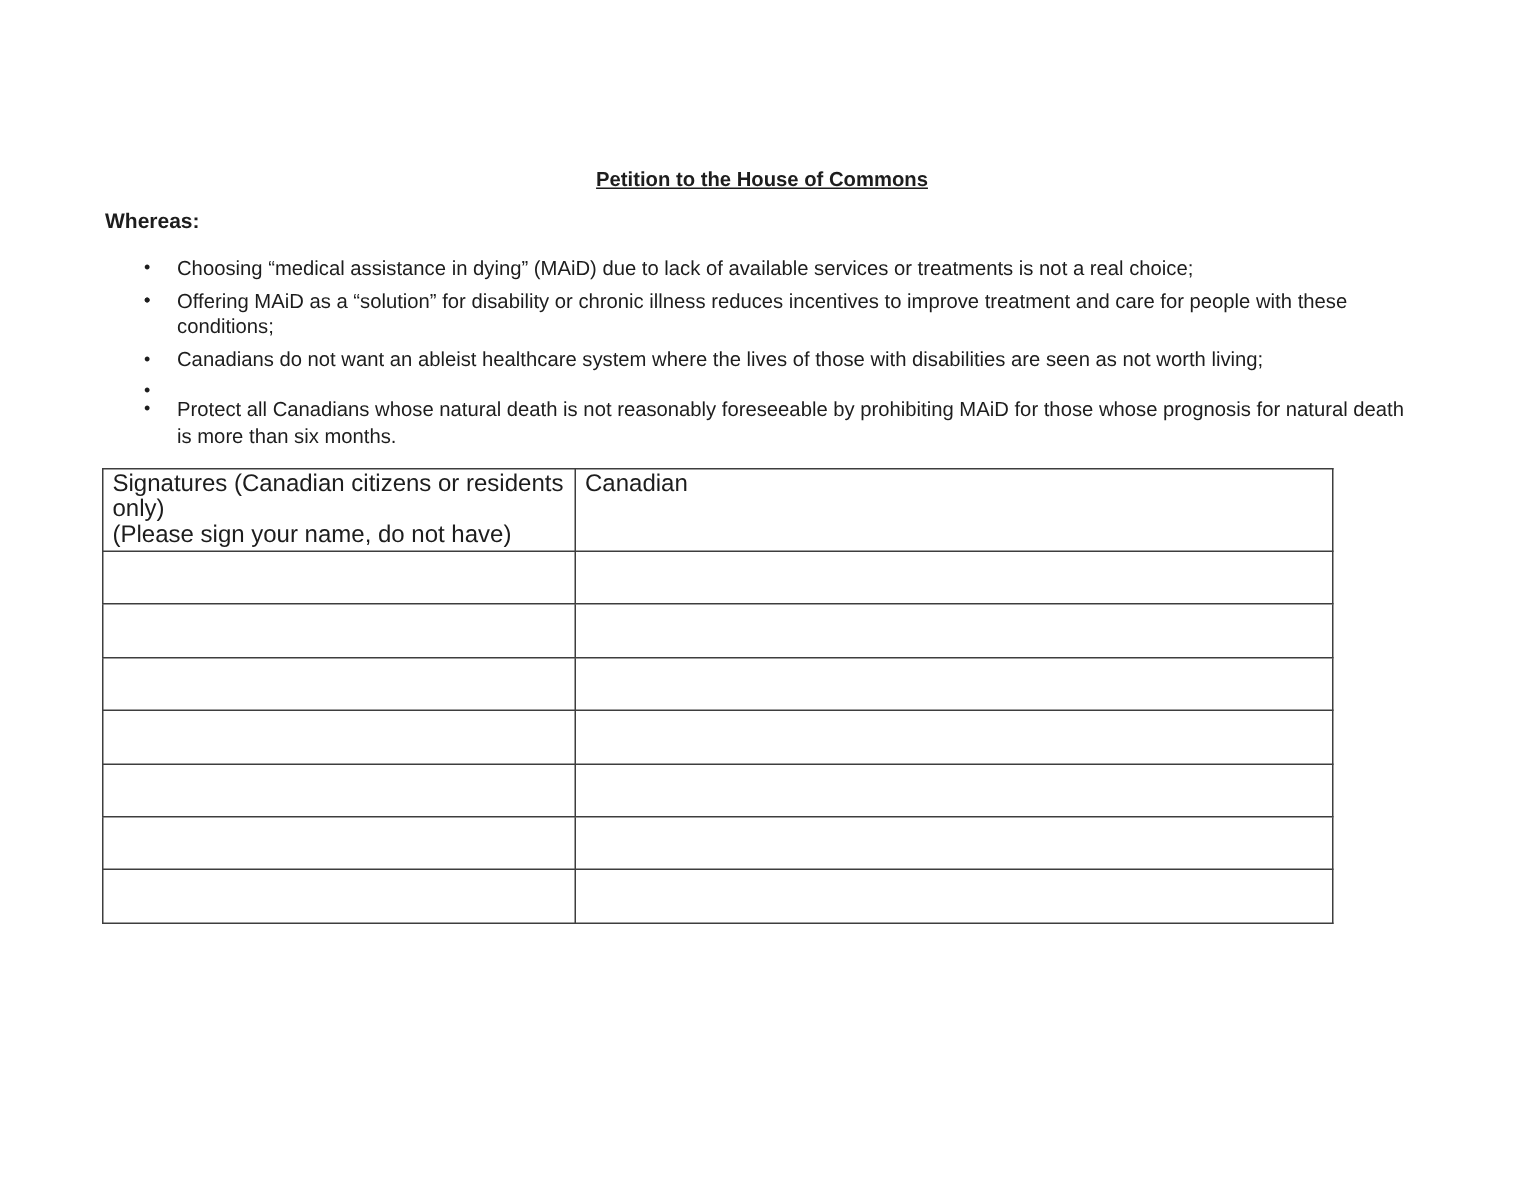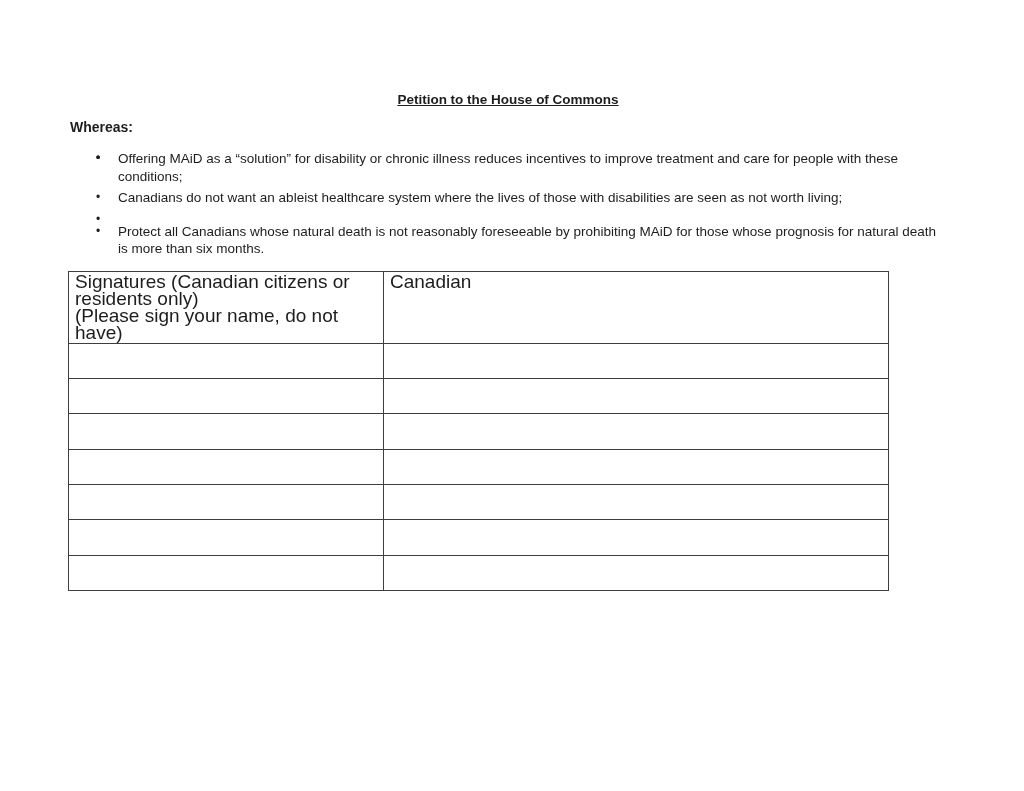--- a/index.html
+++ b/index.html
@@ -8,20 +8,21 @@
     height: 791px;
     background: #ffffff;
     font-family: "Liberation Sans", "DejaVu Sans", sans-serif;
     color: #1d1d1d;
     overflow: hidden;
   }
   .page {
     width: 1024px;
     height: 637px;
     padding: 91px 78px 0 70px;
+    margin-top: 20px;
   }
   .doc-title {
     text-align: center;
     font-size: 13.5px;
     font-weight: bold;
     text-decoration: underline;
     line-height: 17px;
   }
   .section-heading {
     font-size: 14px;
@@ -55,41 +56,42 @@
     width: 820px;
     margin-left: -2px;
     margin-top: 13px;
   }
   table.sig-table th,
   table.sig-table td {
     border: 1px solid #3e3e3e;
     vertical-align: top;
     text-align: left;
     font-weight: normal;
-    font-size: 19px;
+    font-size: 16px;
     line-height: 17px;
     padding: 1px 6px 2px 6px;
   }
   table.sig-table th { height: 36px; }
   table.sig-table td { height: 35.4px; }
   .col-signatures { width: 315px; }
   .col-addresses  { width: 505px; }
 </style>
 </head>
 <body>
 
 <div class="page">
 
   <div class="doc-title">Petition to the House of Commons</div>
 
   <div class="section-heading whereas-heading">Whereas:</div>
 
   <ul class="bullets">
     <li>
       <span class="marker">•</span>
+      <span class="li-text">Choosing “medical assistance in dying” (MAiD) due to lack of available services or treatments is not a real choice;</span>
     </li>
     <li>
       <span class="marker">•</span>
     </li>
     <li>
       <span class="marker">•</span>
       <span class="li-text">Offering MAiD as a “solution” for disability or chronic illness reduces incentives to improve treatment and care for people with these conditions;</span>
     </li>
     <li>
       <span class="marker">•</span>

